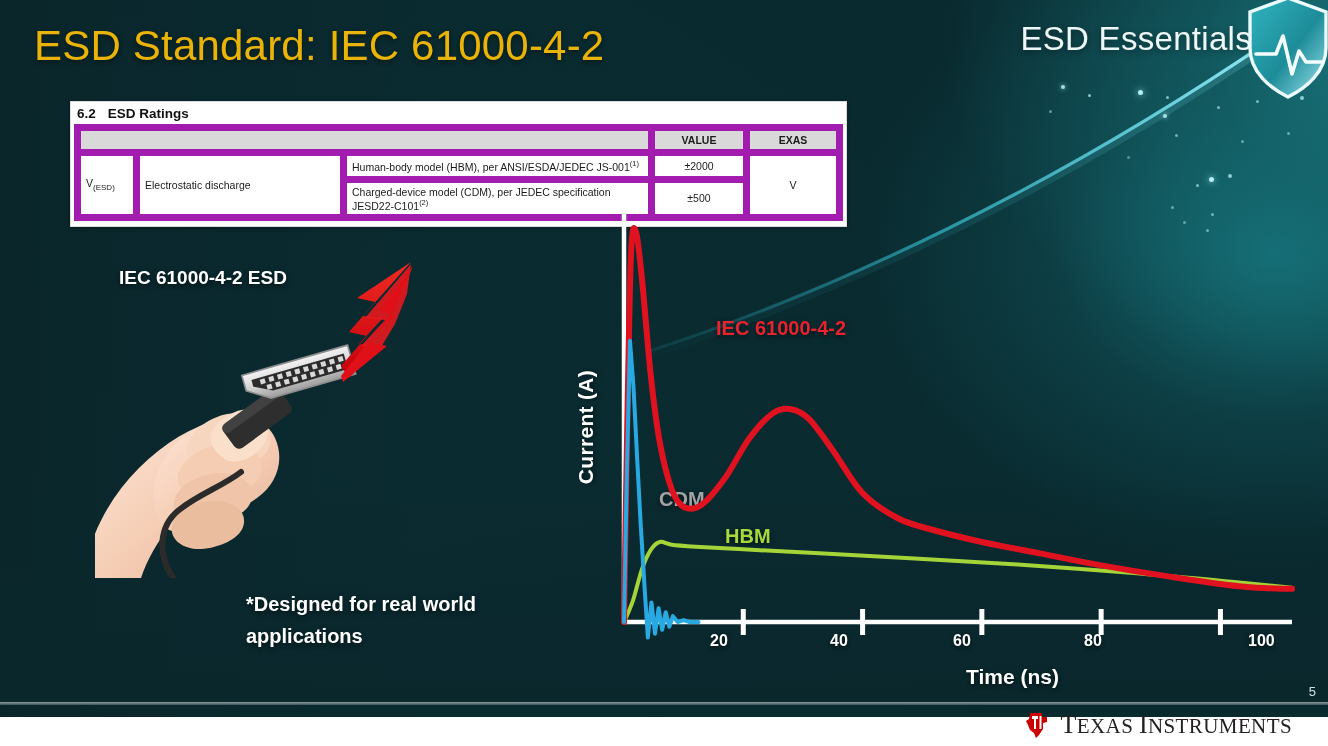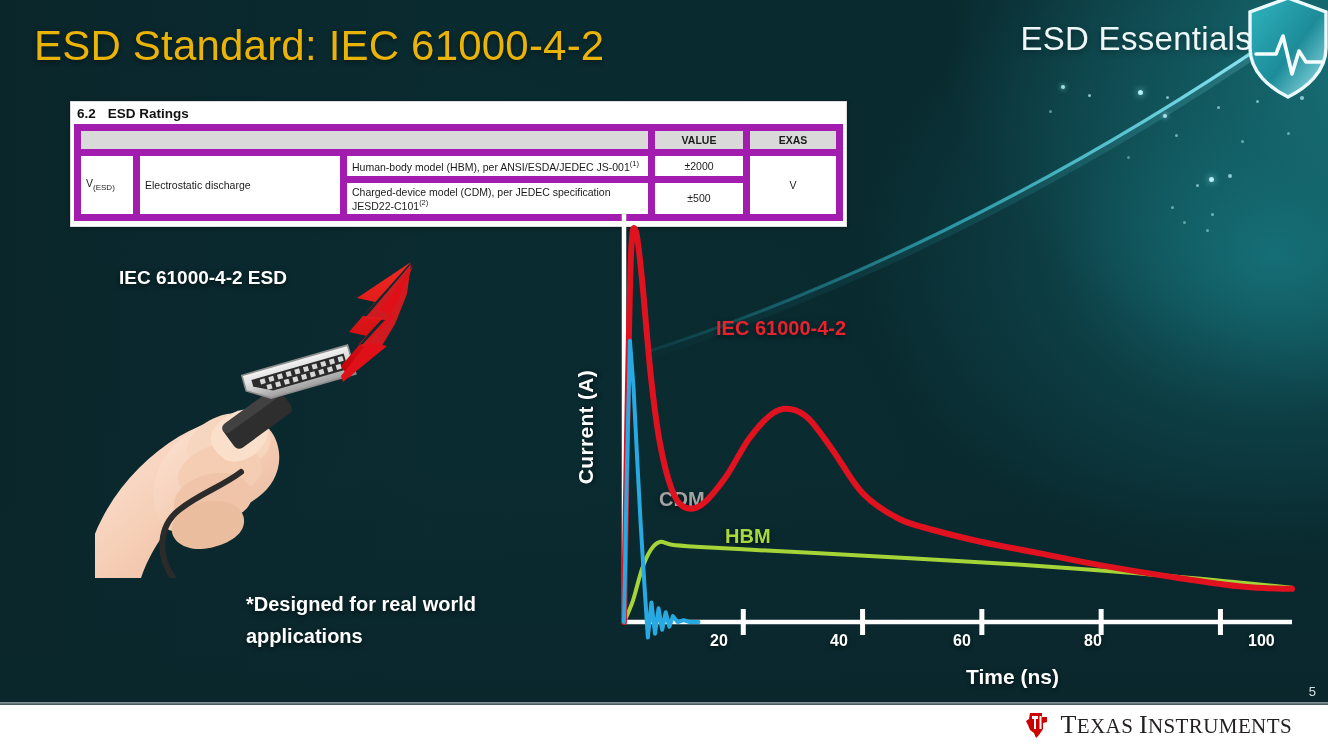--- a/index.html
+++ b/index.html
@@ -23,21 +23,21 @@
     mix-blend-mode:screen;}
   .bg-fade-left{position:absolute;left:0;top:0;width:430px;height:746px;
     background:linear-gradient(90deg,#0a262b 0%,rgba(10,38,43,0) 100%);}
   .bg-bottom{position:absolute;left:0;bottom:41px;width:100%;height:230px;
     background:linear-gradient(0deg,#0a272c 0%,rgba(10,39,44,0) 100%);}
 
   .swoosh{position:absolute;right:-40px;top:-30px;width:720px;height:420px;pointer-events:none;}
   .star{position:absolute;border-radius:50%;background:#bff6ff;}
 
   
-  .footer{position:absolute;left:0;bottom:0;width:1328px;height:41px;background:#fff;}
+  .footer{position:absolute;left:0;bottom:0;width:1328px;height:29px;background:#fff;}
   .footer-line{position:absolute;left:0;bottom:41px;width:1328px;height:3px;
     background:linear-gradient(180deg,rgba(255,255,255,.55),rgba(200,210,210,.25));}
   .ti-logo{position:absolute;right:36px;bottom:6px;display:flex;align-items:center;gap:9px;}
   .ti-name{font-family:"Liberation Serif",serif;color:#231f20;font-size:21px;letter-spacing:.4px;}
   .ti-name .cap{font-size:26px;}
 
   
   .slide-title{position:absolute;left:34px;top:22px;color:#eab308;font-size:42px;
     font-weight:400;letter-spacing:.2px;text-shadow:0 2px 5px rgba(0,0,0,.45);}
   .brandline{position:absolute;right:76px;top:20px;color:#eef7f8;font-size:33px;font-weight:400;

